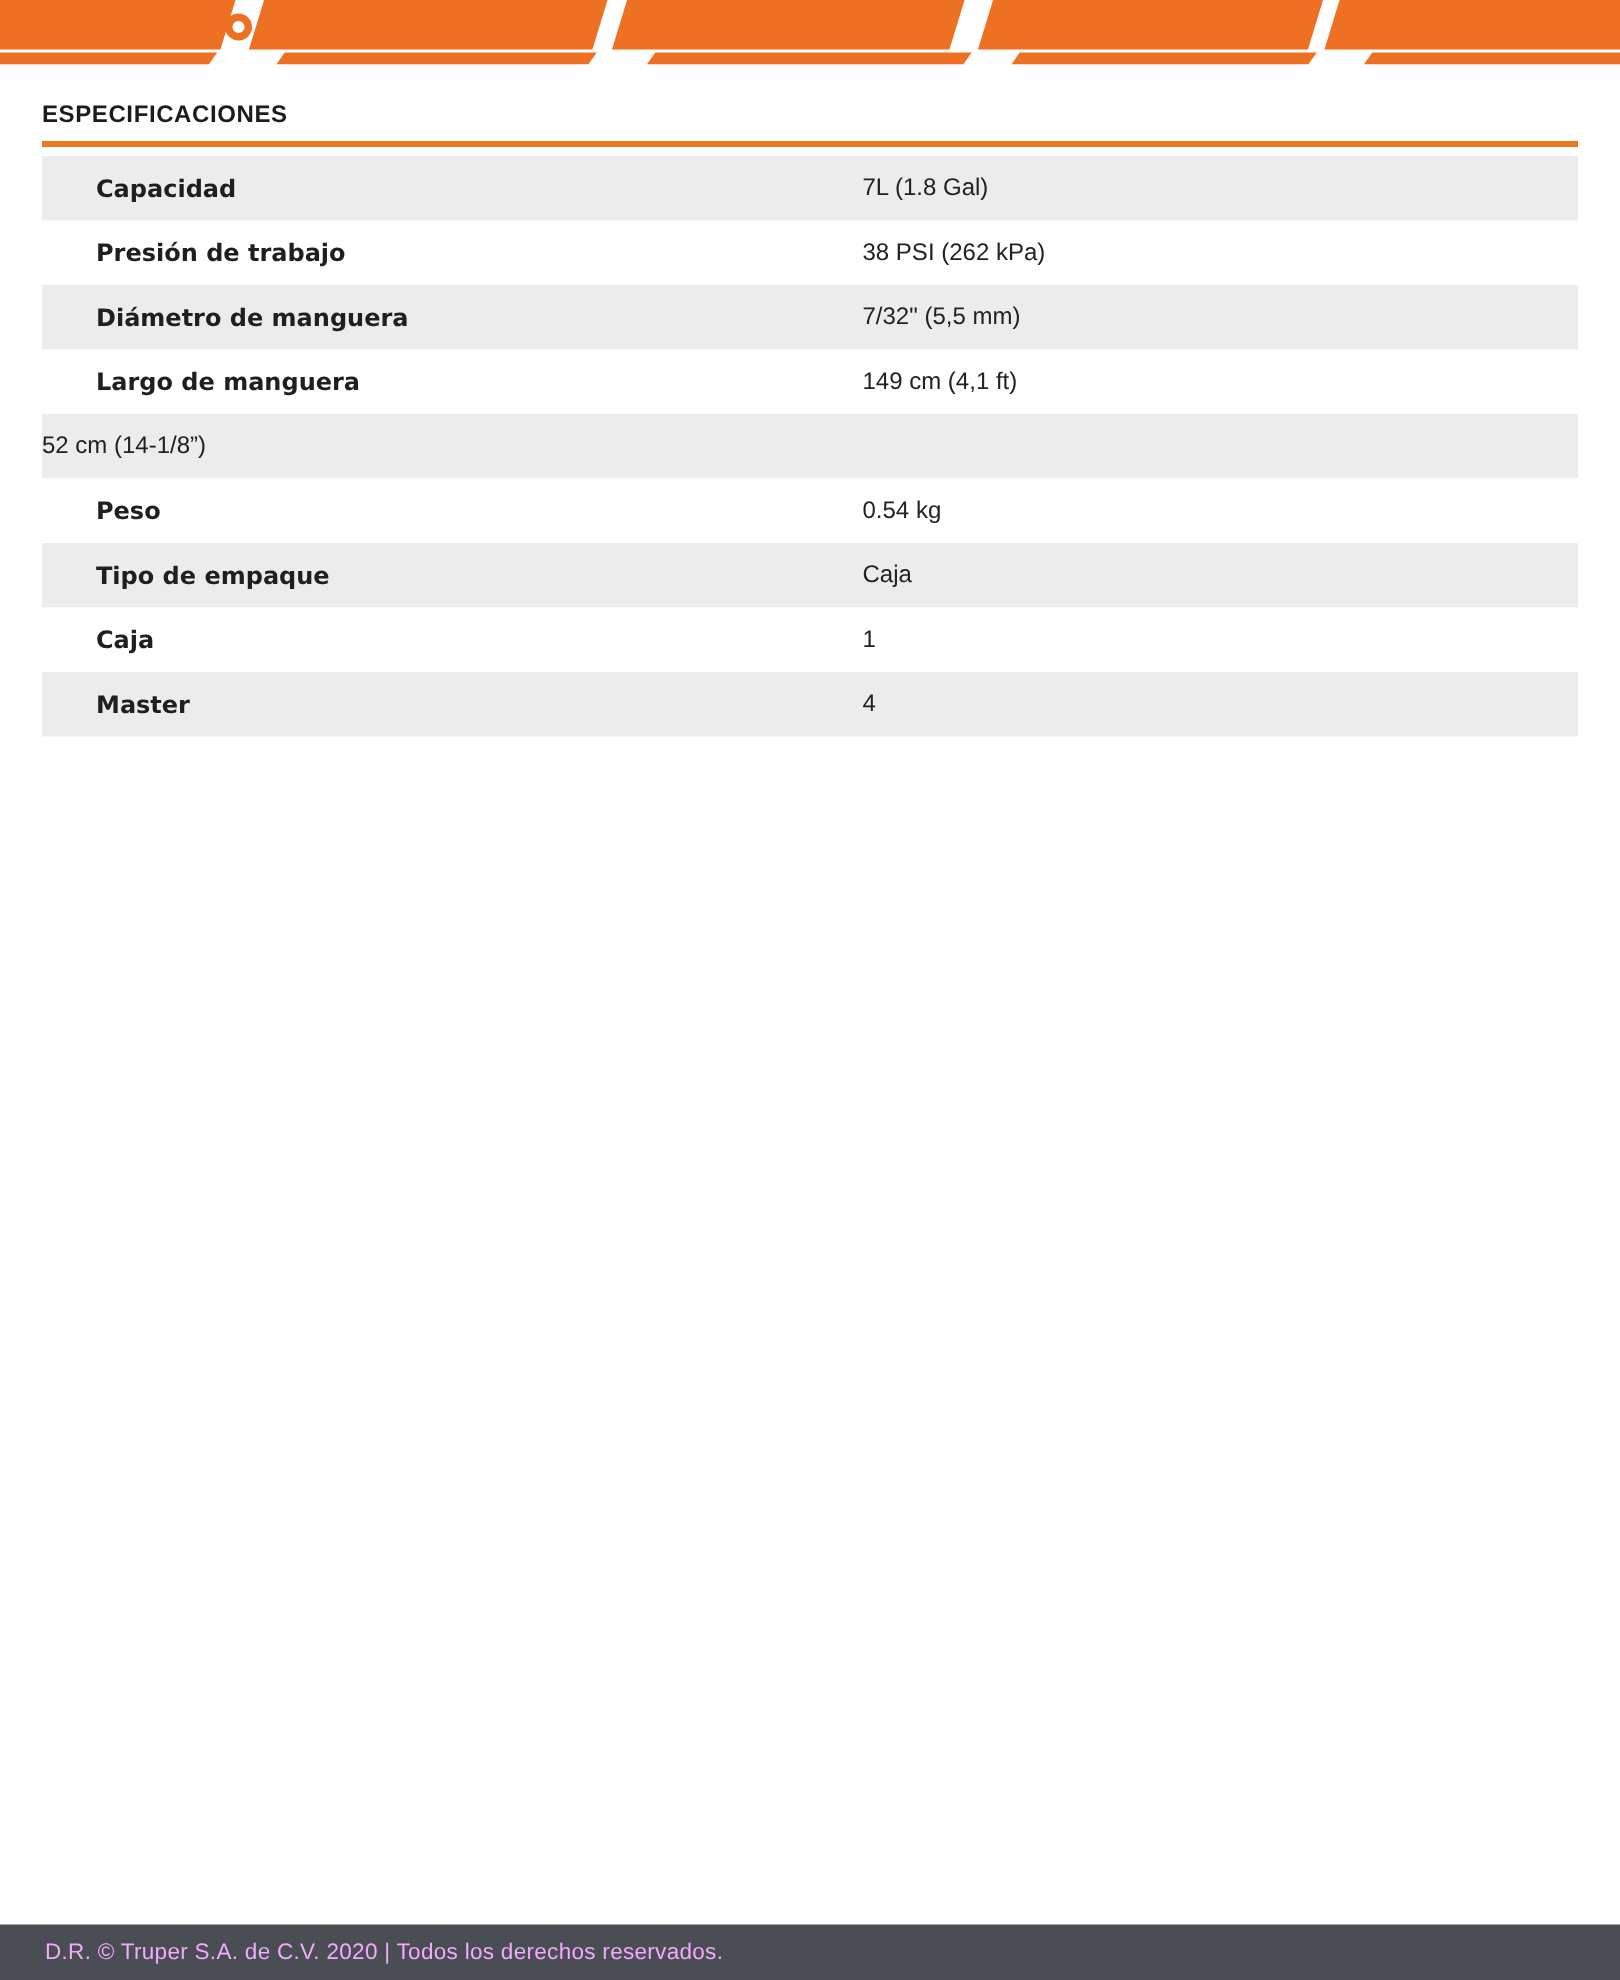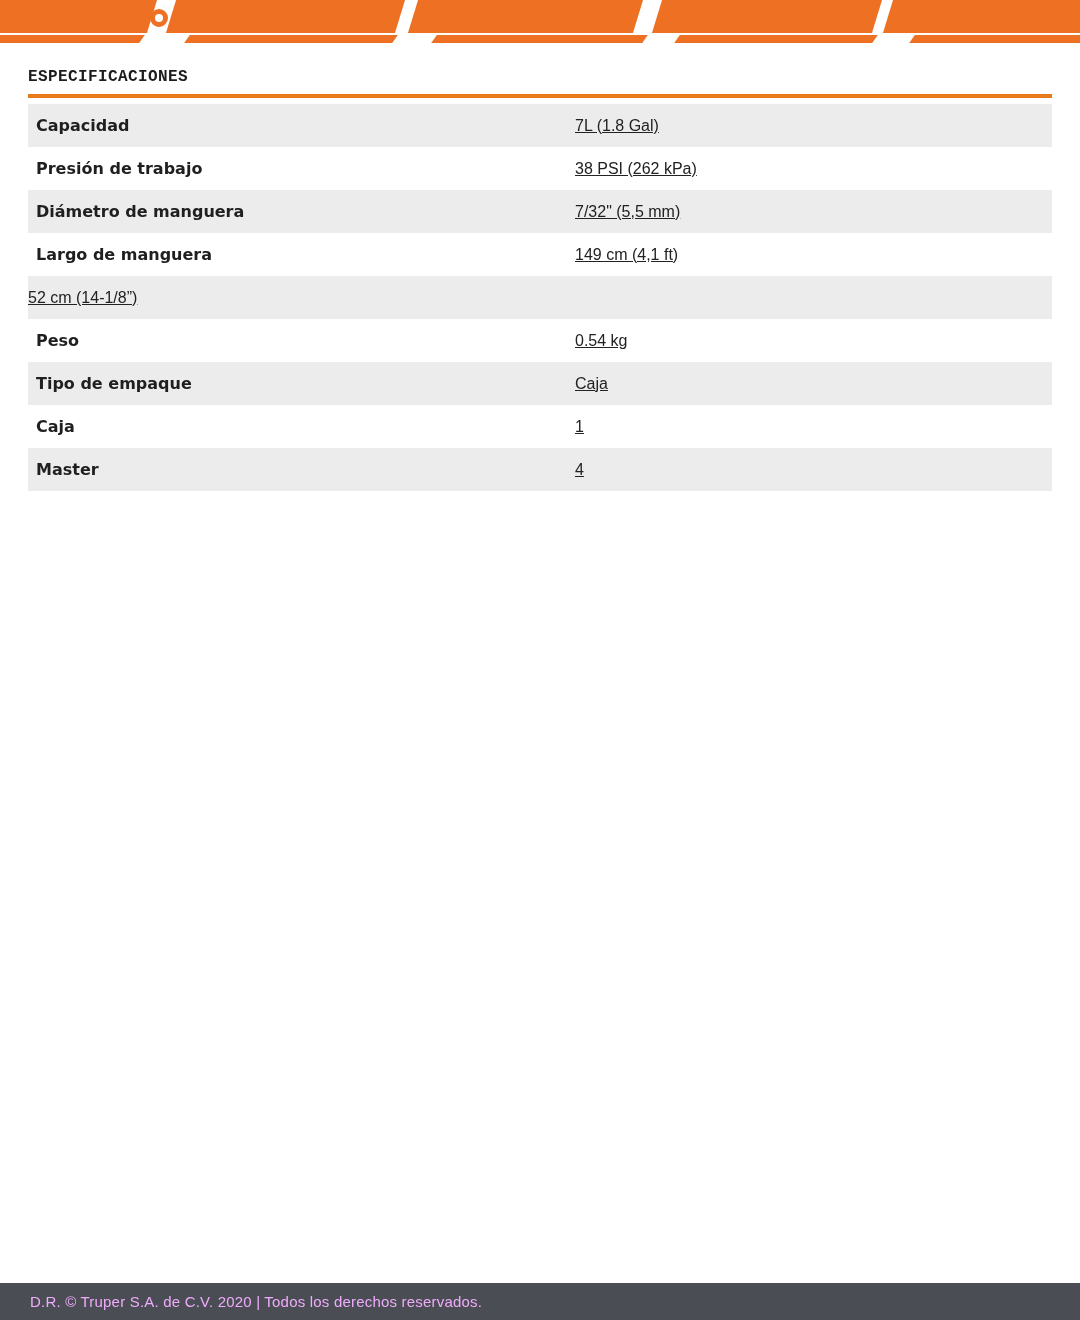--- a/index.html
+++ b/index.html
@@ -37,53 +37,52 @@
     background: #ffffff;
     z-index: 2;
   }
 
   
   .content {
     margin: 25px 28px 0 28px;
     flex: 0 0 auto;
   }
   .page-title {
-    font-family: Liberation Mono, monospace;
+    font-family: Liberation Sans, sans-serif;
     font-size: 16px;
     font-weight: bold;
     color: #1c1c1c;
     letter-spacing: 0.4px;
     margin: 0 0 8px 0;
   }
   .title-rule {
     height: 4px;
     background: #e8791d;
     margin-bottom: 6px;
   }
   .spec-row {
     height: 43px;
     display: flex;
     align-items: center;
     background: #ffffff;
   }
   .spec-row:nth-child(odd) { background: #ececec; }
   .spec-label {
     width: 547px;
-    padding-left: 8px;
+    padding-left: 36px;
     box-sizing: border-box;
     font-family: "DejaVu Sans", sans-serif;
     font-weight: bold;
     font-size: 16px;
     color: #1f1f1f;
   }
   .spec-value {
     flex: 1;
     font-size: 16px;
     color: #222222;
-    text-decoration: underline;
   }
 
   
   .footer {
     margin-top: auto;
     height: 37px;
     background: #4a4e54;
     display: flex;
     align-items: center;
     padding-left: 30px;

